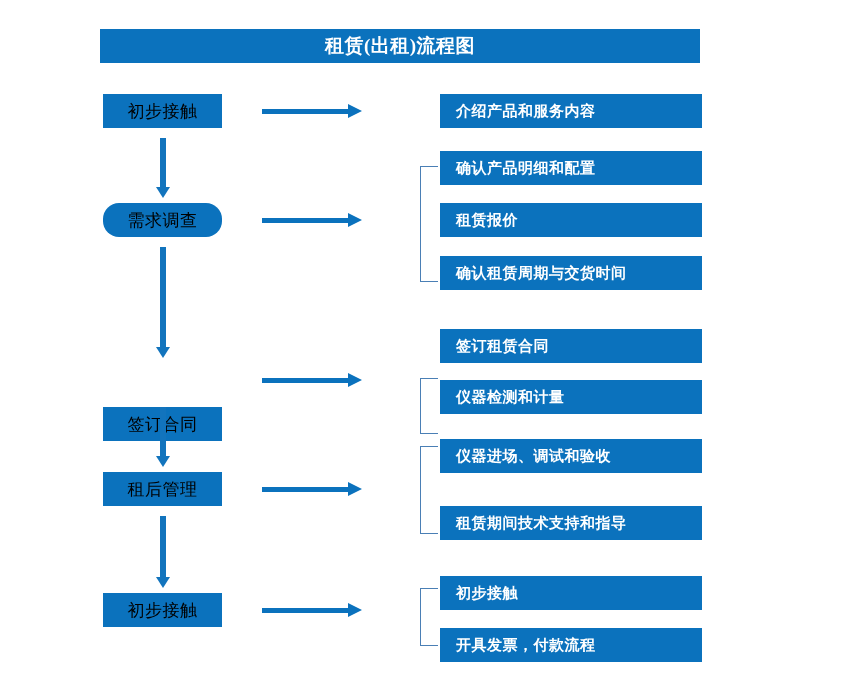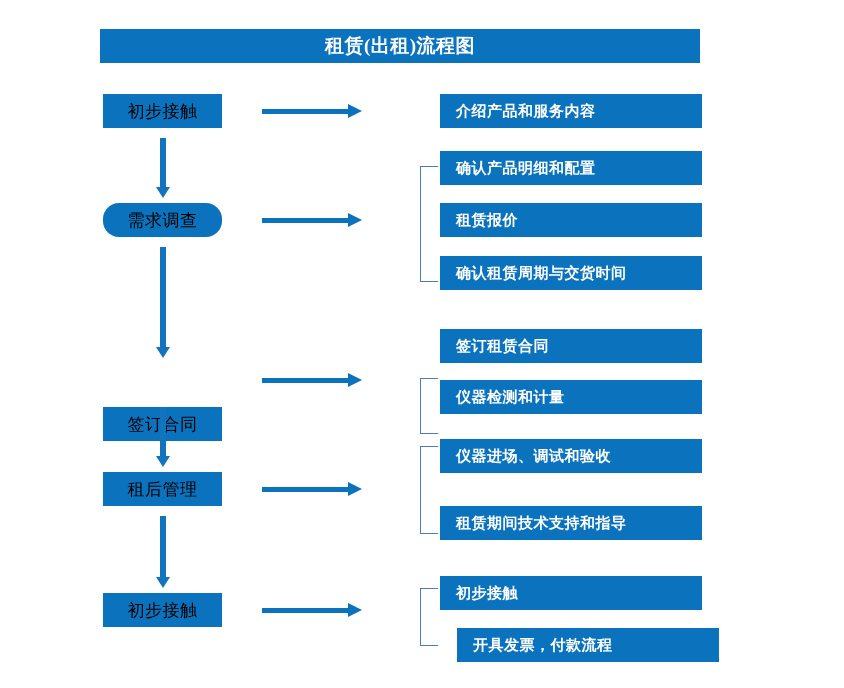--- a/index.html
+++ b/index.html
@@ -218,15 +218,15 @@
   <div class="detail-box" style="top:313px;">签订租赁合同</div>
 
   <div class="detail-box" style="top:364px;">仪器检测和计量</div>
 
   <div class="detail-box" style="top:423px;">仪器进场、调试和验收</div>
 
   <div class="detail-box" style="top:490px;">租赁期间技术支持和指导</div>
 
   <div class="detail-box" style="top:560px;">初步接触</div>
 
-  <div class="detail-box" style="top:612px;margin-left:17px;">开具发票，付款流程</div>
+  <div class="detail-box" style="top:612px;">开具发票，付款流程</div>
 
 </div>
 
 </body></html>

